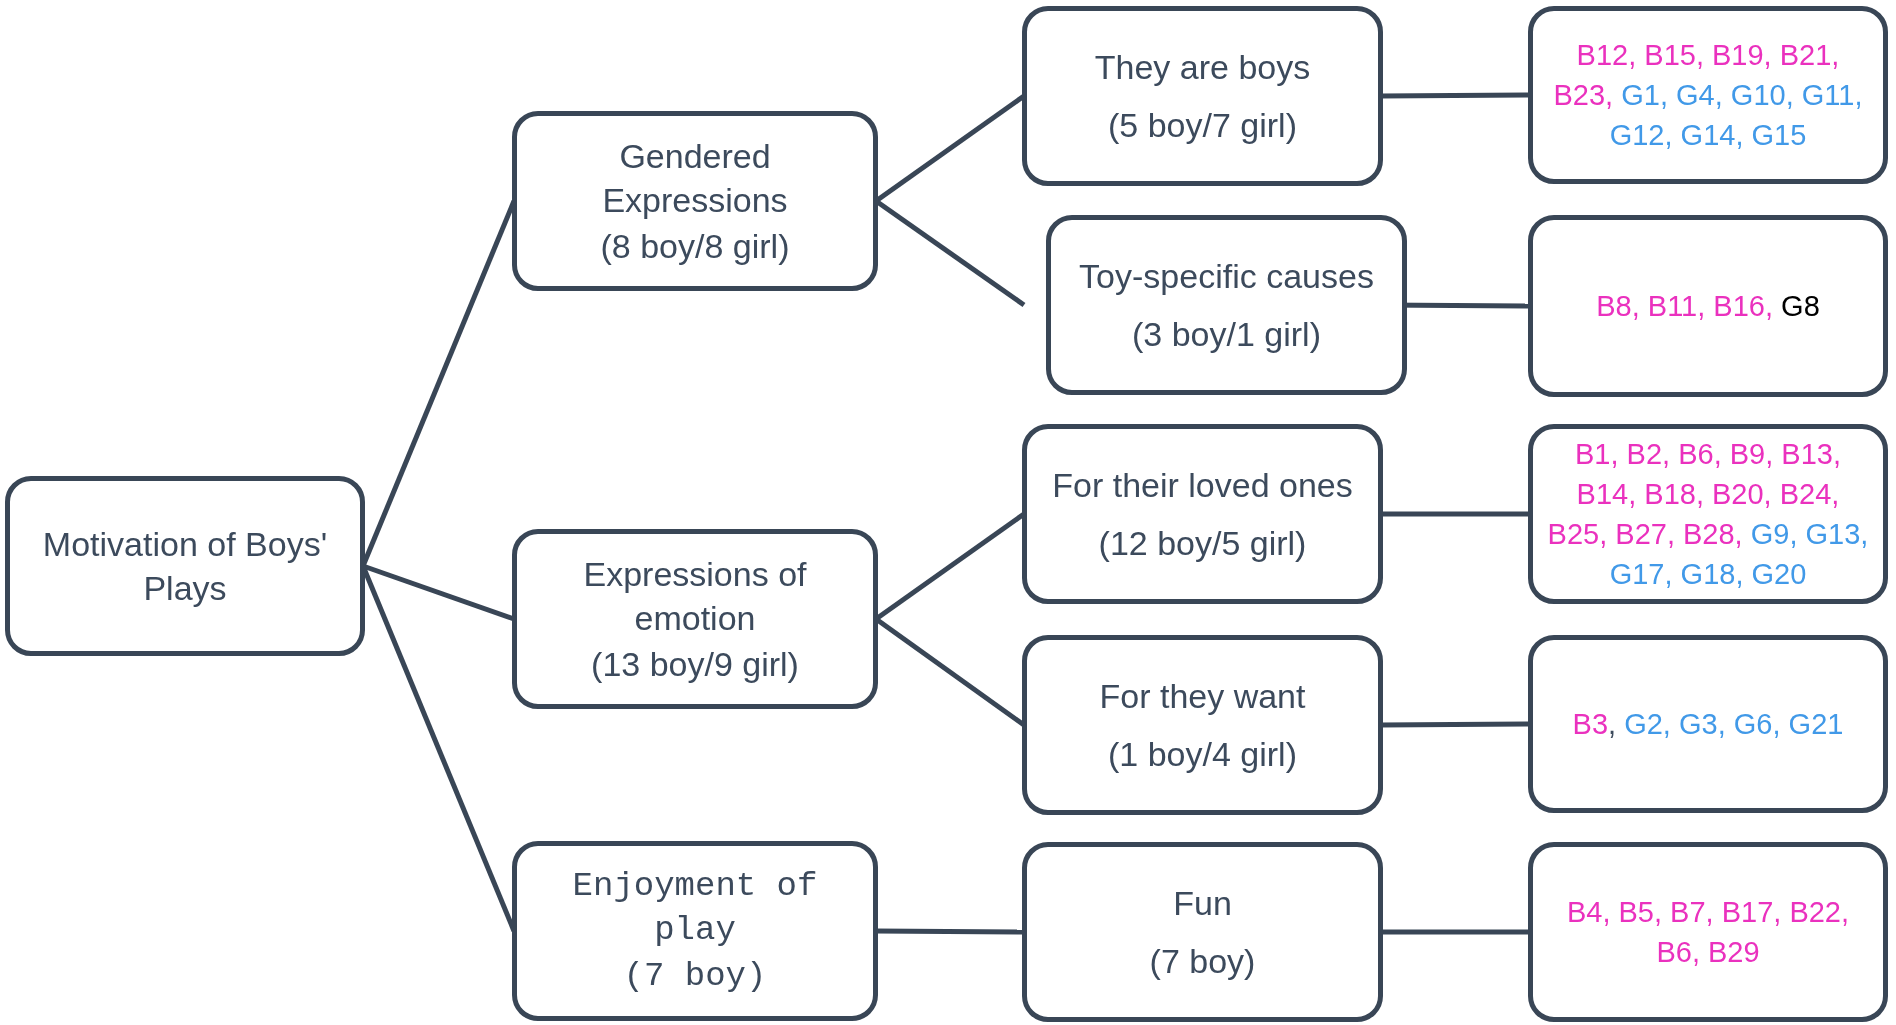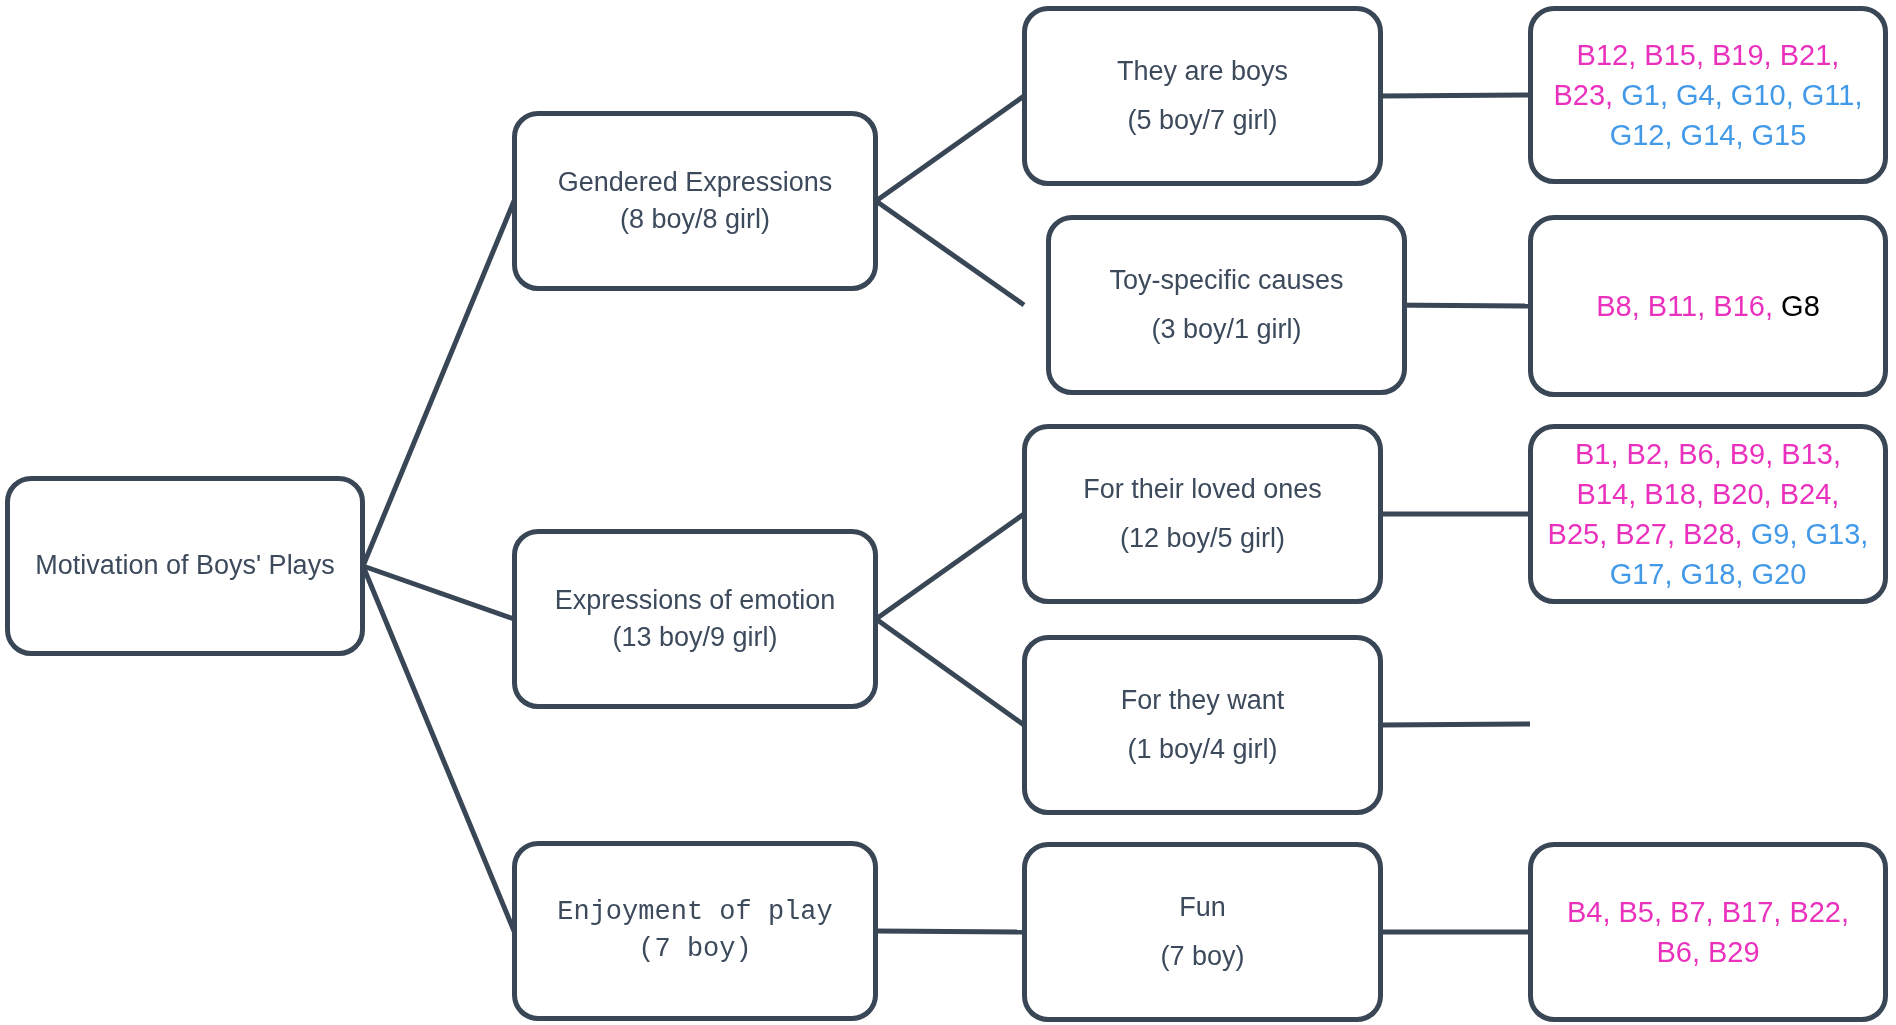--- a/index.html
+++ b/index.html
@@ -28,21 +28,21 @@
     z-index: 1;
     box-sizing: border-box;
     background: #ffffff;
     border: 5px solid var(--outline, #394656);
     border-radius: 26px;
     display: flex;
     flex-direction: column;
     justify-content: center;
     align-items: center;
     text-align: center;
-    font-size: 27px;
+    font-size: 34px;
     line-height: 1.3;
     padding: 6px 14px;
   }
   .node .label, .node .count { width: 100%; }
   .lvl3 .count { margin-top: 14px; }
   .lvl2 .count { margin-top: 2px; }
   .leaf {
     font-size: 29px;
     line-height: 1.38;
     padding: 19px 12px;
@@ -135,18 +135,21 @@
   </div>
 
   <div class="node leaf" id="n-ids-toy">
     <div class="ids"><span style="color: rgb(234, 49, 190);">B8, B11, B16, </span><span style="color: #000000;">G8</span></div>
   </div>
 
   <div class="node leaf" id="n-ids-loved">
     <div class="ids"><span style="color: rgb(234, 49, 190);">B1, B2, B6, B9, B13, B14, B18, B20, B24, B25, B27, B28, </span><span style="color: rgb(65, 153, 232);">G9, G13, G17, G18, G20</span></div>
   </div>
 
+  <div class="node leaf" id="n-ids-want">
+    <div class="ids"><span style="color: rgb(234, 49, 190);">B3</span><span style="color: rgb(60, 74, 92);">, </span><span style="color: rgb(65, 153, 232);">G2, G3, G6, G21</span></div>
+  </div>
 
   <div class="node leaf" id="n-ids-fun">
     <div class="ids"><span style="color: rgb(234, 49, 190);">B4, B5, B7, B17, B22, B6, B29</span></div>
   </div>
 
 </div>
 
 </body></html>

